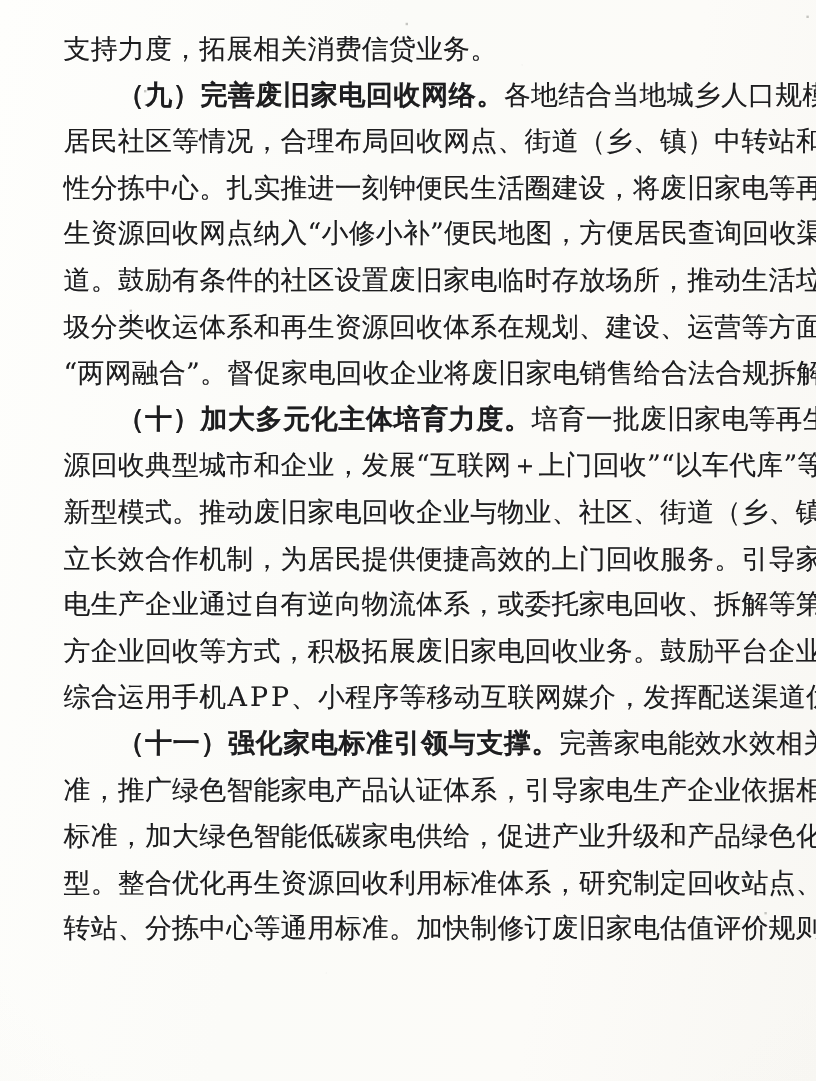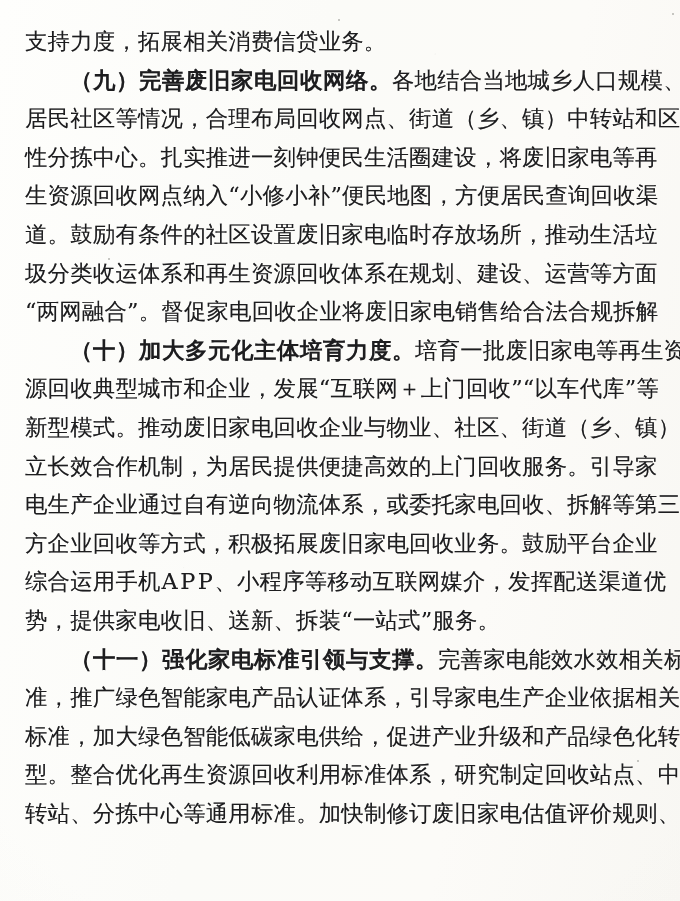--- a/index.html
+++ b/index.html
@@ -58,20 +58,21 @@
 
   .line {
     height: 38.6px;
     line-height: 38.6px;
     font-size: 22.4px;
     color: #1d1d1f;
     letter-spacing: 0.2px;
     white-space: nowrap;
     
     text-shadow: 0 0 0.55px rgba(40,40,45,0.45);
+    margin-left: 28px;
   }
 
   
   .line.justify {
     display: flex;
     justify-content: space-between;
   }
   .line.justify > span {
     display: inline-block;
   }
@@ -527,21 +528,20 @@
         <span>介</span>
         <span>，</span>
         <span>发</span>
         <span>挥</span>
         <span>配</span>
         <span>送</span>
         <span>渠</span>
         <span>道</span>
         <span>优</span>
       </div>
-      <div class="line"><span>势，提供家电收旧、送新、拆装“一站式”服务。</span></div>
       <div class="line indent justify">
         <span class="bold-head">（</span>
         <span class="bold-head">十</span>
         <span class="bold-head">一</span>
         <span class="bold-head">）</span>
         <span class="bold-head">强</span>
         <span class="bold-head">化</span>
         <span class="bold-head">家</span>
         <span class="bold-head">电</span>
         <span class="bold-head">标</span>

